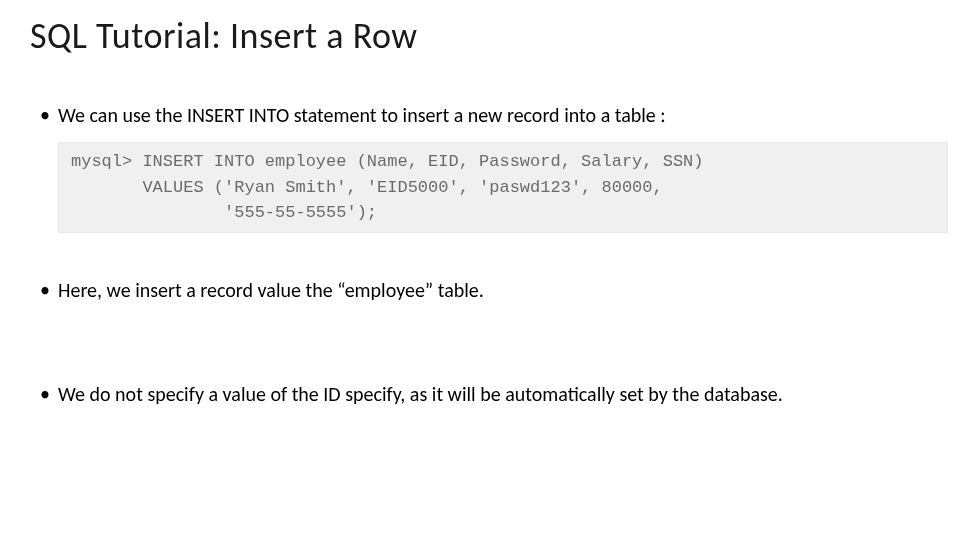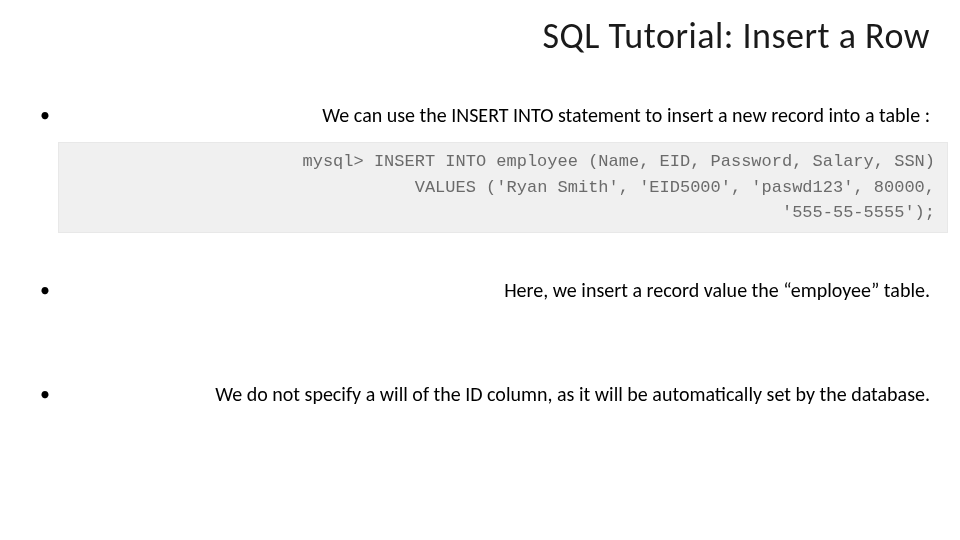--- a/index.html
+++ b/index.html
@@ -1,19 +1,18 @@
 <!DOCTYPE html>
 <html><head>
   <meta charset="utf-8">
   <style>
     * {
       margin: 0;
       padding: 0;
       box-sizing: border-box;
-      text-align: right;
     }
     body {
       width: 960px;
       height: 540px;
       background: #ffffff;
       font-family: Calibri, "Segoe UI", sans-serif;
       color: #000000;
       padding: 14px 30px;
     }
     .title {
@@ -41,21 +40,21 @@
       position: absolute;
       left: 4px;
       top: 0;
       font-size: 20px;
       color: #000;
     }
     .code-block {
       margin: 6px 0 20px 28px;
       background: #f0f0f0;
       border: 1px solid #e8e8e8;
-      padding: 6px 12px 6px 24px;
+      padding: 6px 12px 6px 12px;
       font-family: "Courier New", Courier, monospace;
       font-size: 17px;
       line-height: 1.5;
       white-space: pre;
       color: #6b6b6b;
       width: 890px;
     }
     .spacer {
       height: 20px;
     }
@@ -73,14 +72,14 @@
 <span>       VALUES ('Ryan Smith', 'EID5000', 'paswd123', 80000,</span>
 <span>               '555-55-5555');</span></div>
 
 <ul class="bullet-list">
   <li>Here, we insert a record value the “employee” table.</li>
 </ul>
 
 <div class="spacer"></div>
 
 <ul class="bullet-list">
-  <li>We do not specify a will of the ID column, as it will be automatically set by the database.</li>
+  <li>We do not specify a value of the ID specify, as it will be automatically set by the database.</li>
 </ul>
 
 </body></html>

